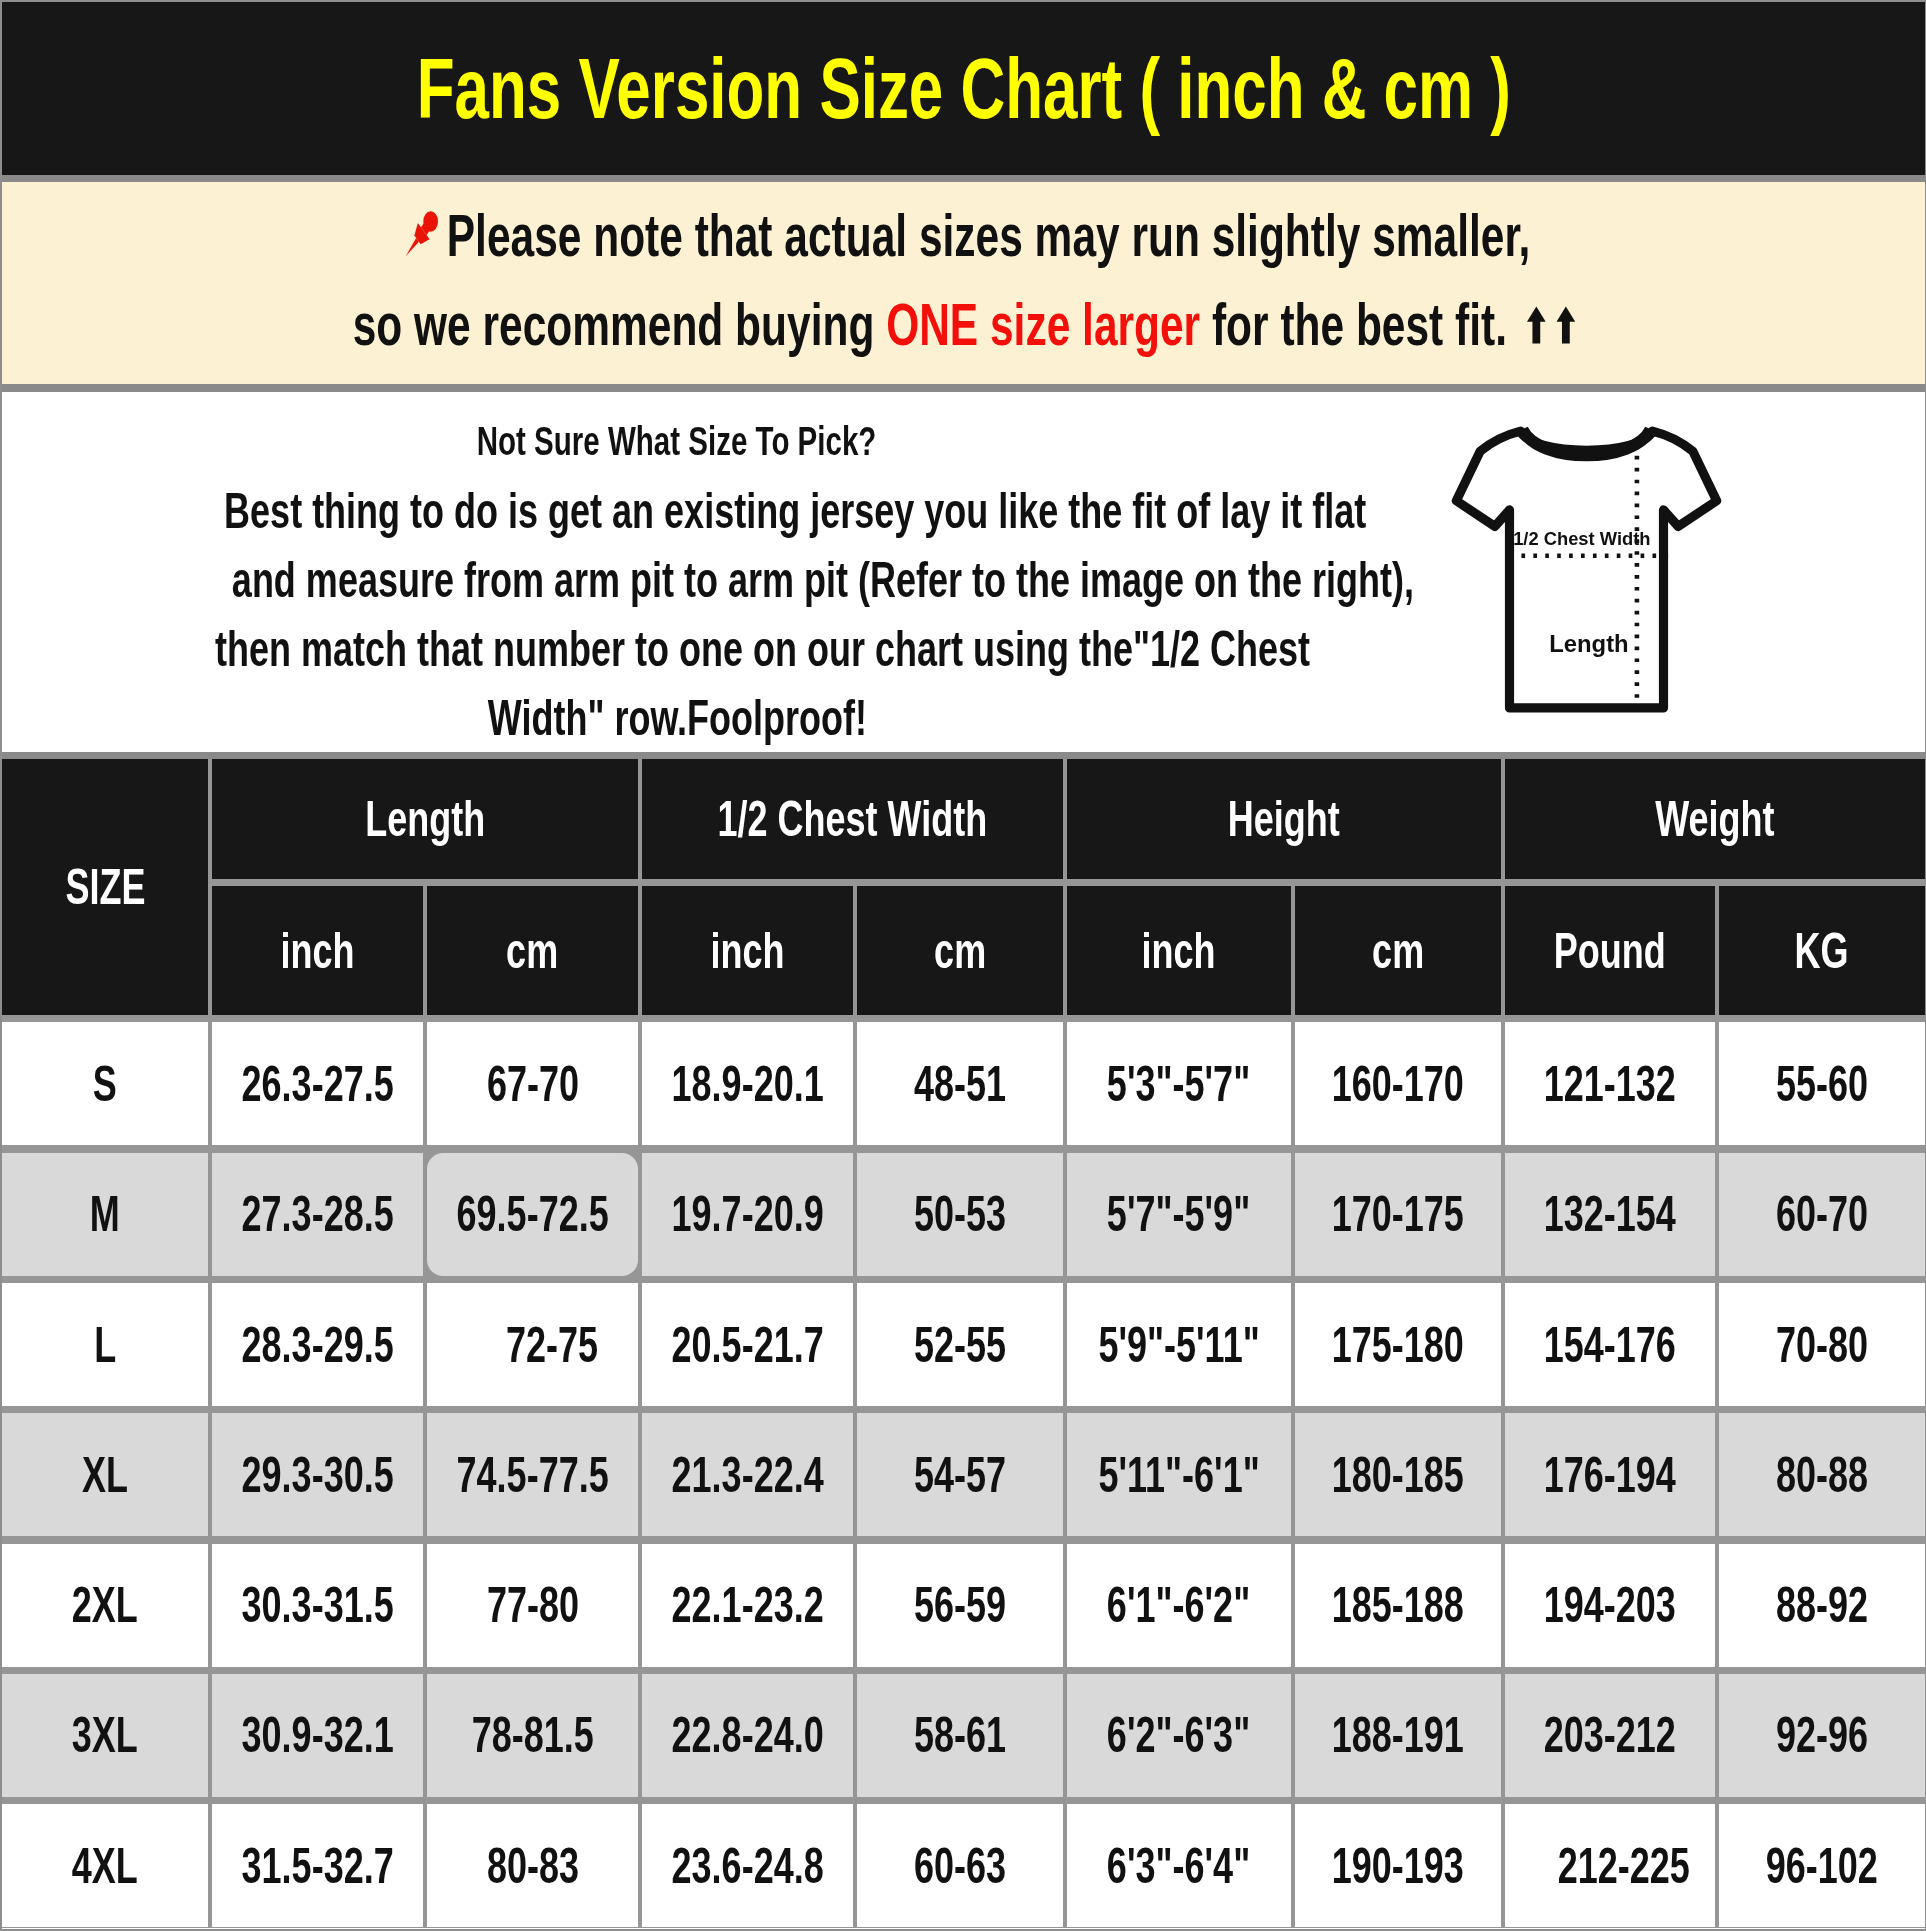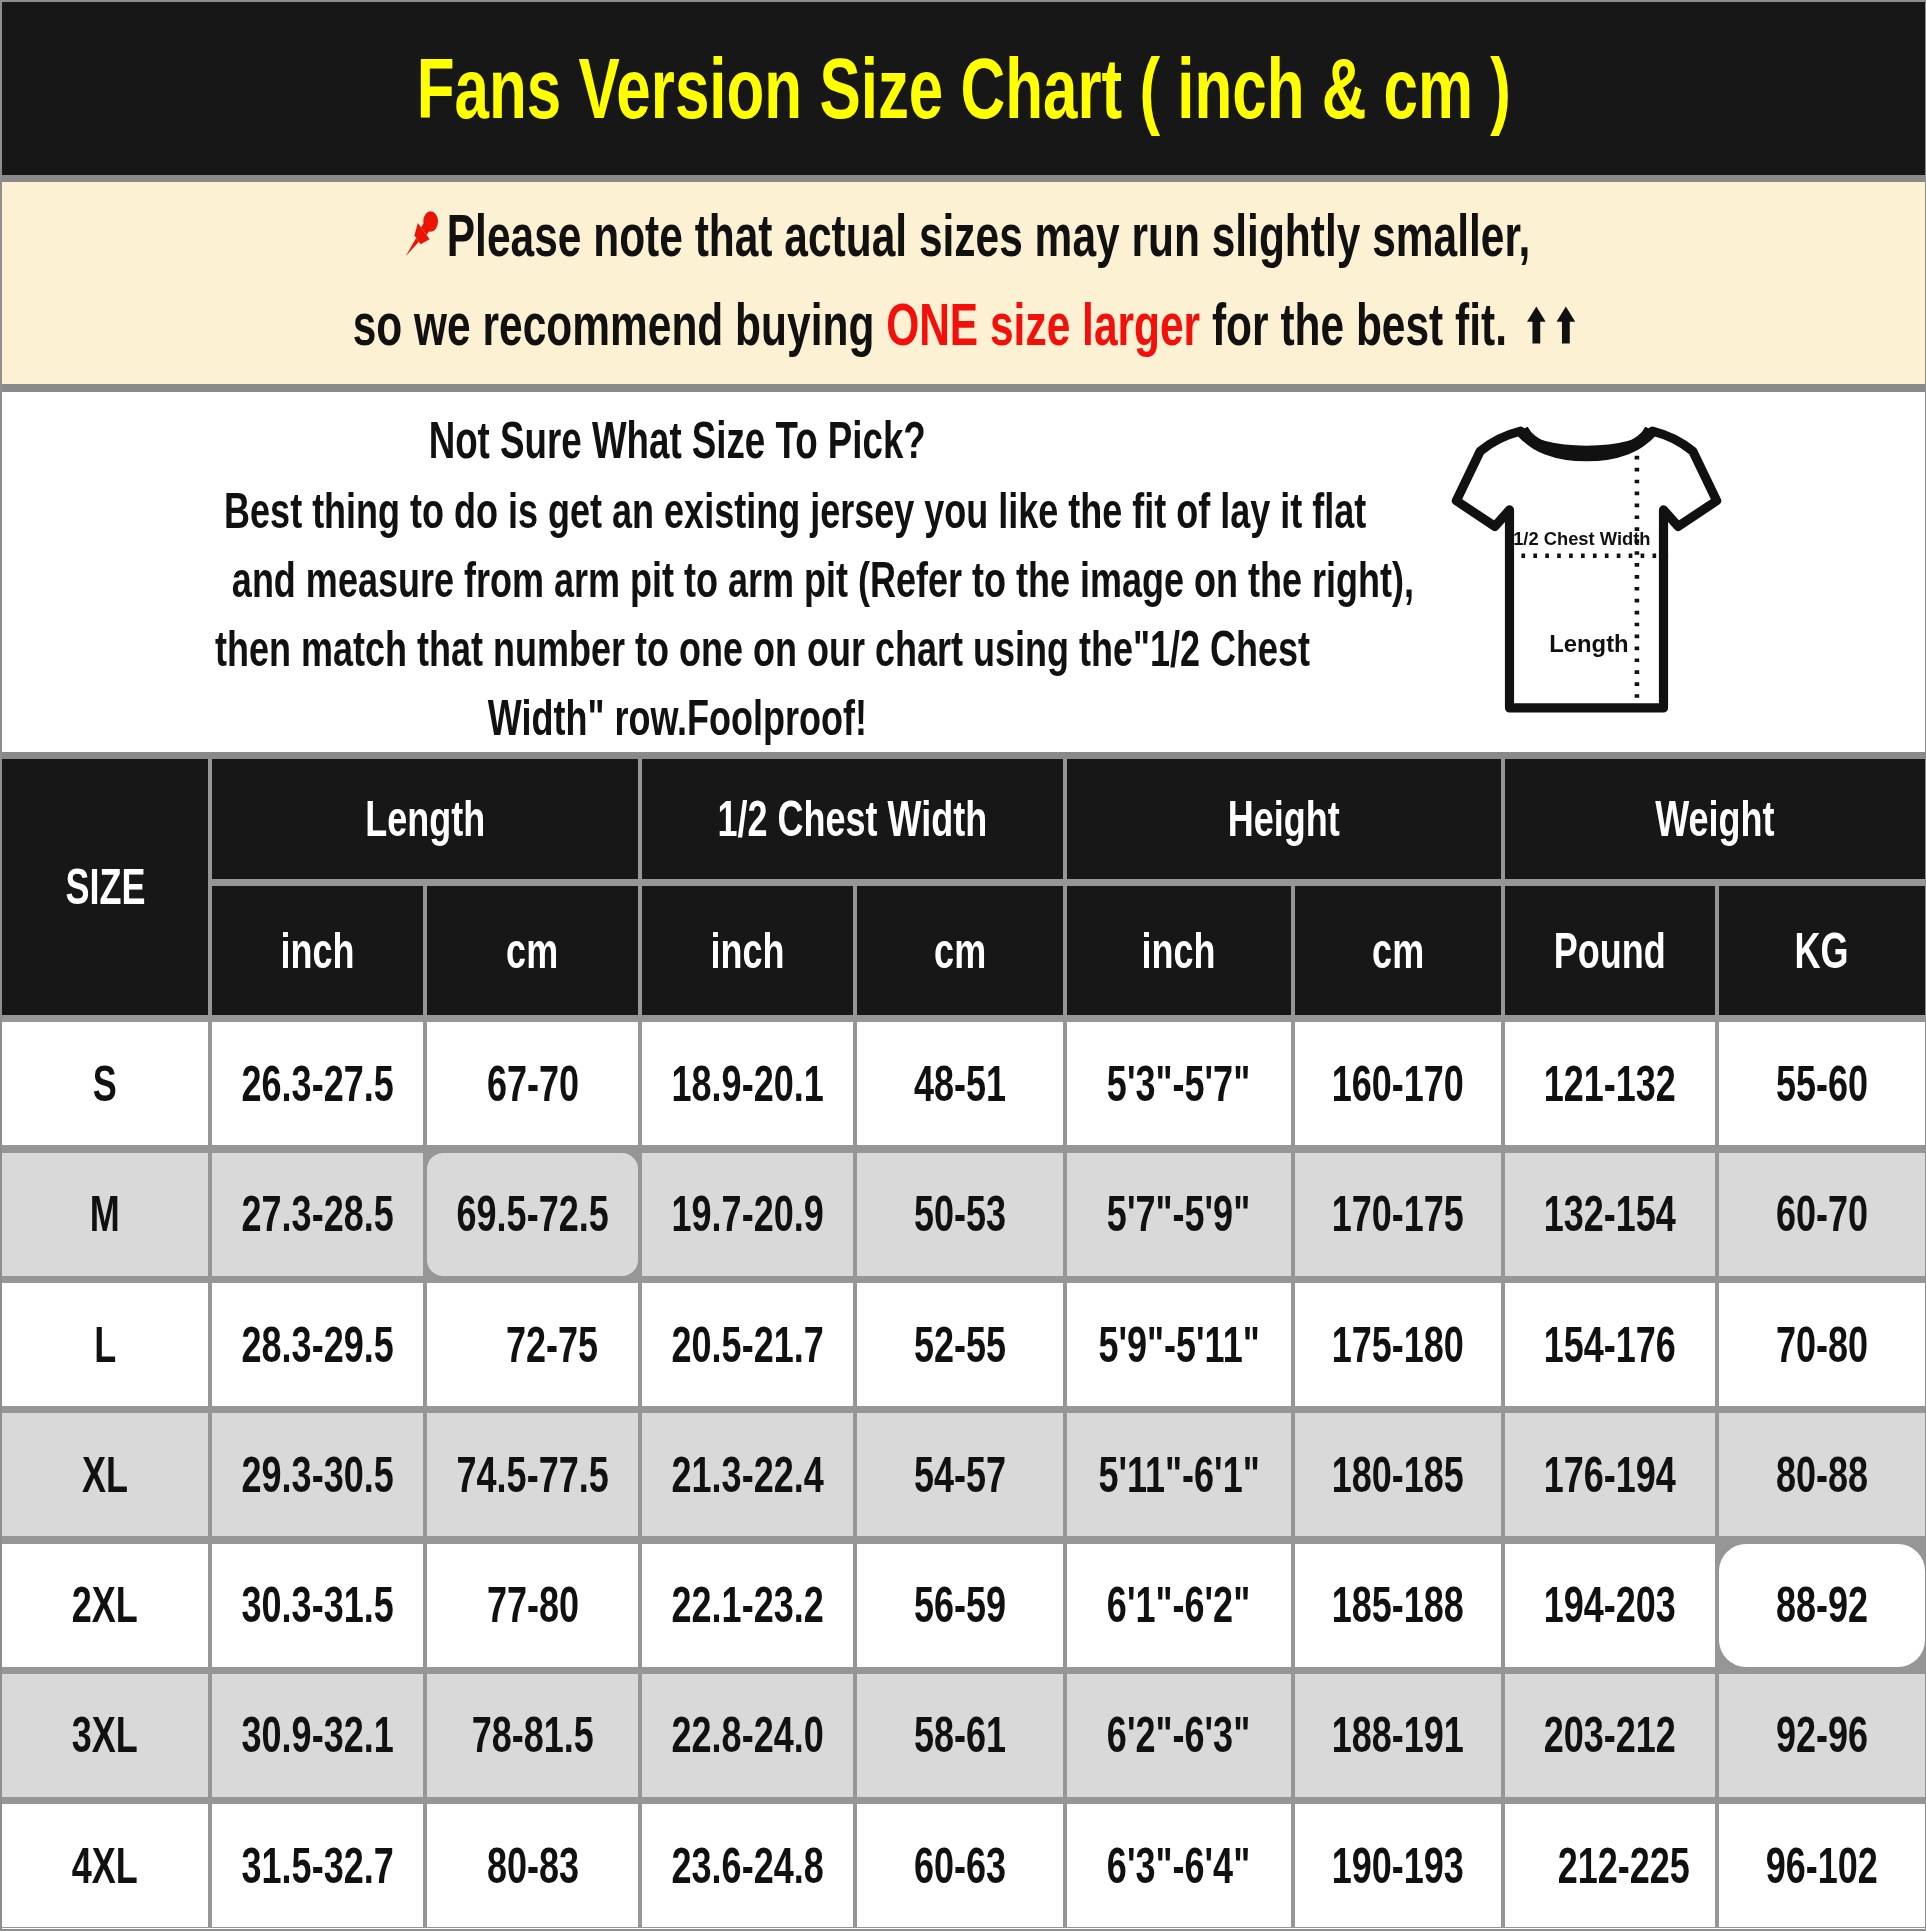--- a/index.html
+++ b/index.html
@@ -40,21 +40,21 @@
   .notice-line { font-size: 59px; line-height: 1.25; }
   .hl { color: #f3100a; }
   .pin { display: inline-block; width: 68px; height: 68px; vertical-align: -13px; margin-right: 1.8px; }
   .arrows { display: inline-block; vertical-align: -3.7px; margin-left: 13px; }
   .arrows svg { display: inline-block; margin-left: 14.7px; }
 
   
   .guide { height: 360px; flex: none; position: relative; background: #ffffff; padding-top: 13px; }
   .guide-text { width: 1350px; text-align: center; }
   .guide-line { font-size: 50px; line-height: 69px; }
-  .guide-heading { font-size: 51px; line-height: 72px; }
+  .guide-heading { font-size: 41px; line-height: 72px; }
   .tshirt { position: absolute; left: 1447px; top: 24px; width: 275px; height: 307px; }
   .tshirt text { font-family: "Liberation Sans", "DejaVu Sans", sans-serif; font-weight: bold; fill: #111111; }
 
   
   .table-wrap { flex: 1; }
   .grid {
     display: grid;
     grid-template-columns: repeat(9, 1fr);
     grid-template-rows: 120px 129px repeat(7, 123px);
     column-gap: 3.7px; row-gap: 7.3px;
@@ -253,21 +253,21 @@
           </div><div class="cell td" style="grid-row: 7;">
             <span class="cond">22.1-23.2</span>
           </div><div class="cell td" style="grid-row: 7;">
             <span class="cond">56-59</span>
           </div><div class="cell td" style="grid-row: 7;">
             <span class="cond">6'1"-6'2"</span>
           </div><div class="cell td" style="grid-row: 7;">
             <span class="cond">185-188</span>
           </div><div class="cell td" style="grid-row: 7;">
             <span class="cond">194-203</span>
-          </div><div class="cell td" style="grid-row: 7; border-radius: 27px;">
+          </div><div class="cell td" style="grid-row: 7;">
             <span class="cond">88-92</span>
           </div></div>
         <div class="trow"><div class="cell td alt" style="grid-row: 8;">
             <span class="cond">3XL</span>
           </div><div class="cell td alt" style="grid-row: 8;">
             <span class="cond">30.9-32.1</span>
           </div><div class="cell td alt" style="grid-row: 8;">
             <span class="cond">78-81.5</span>
           </div><div class="cell td alt" style="grid-row: 8;">
             <span class="cond">22.8-24.0</span>

